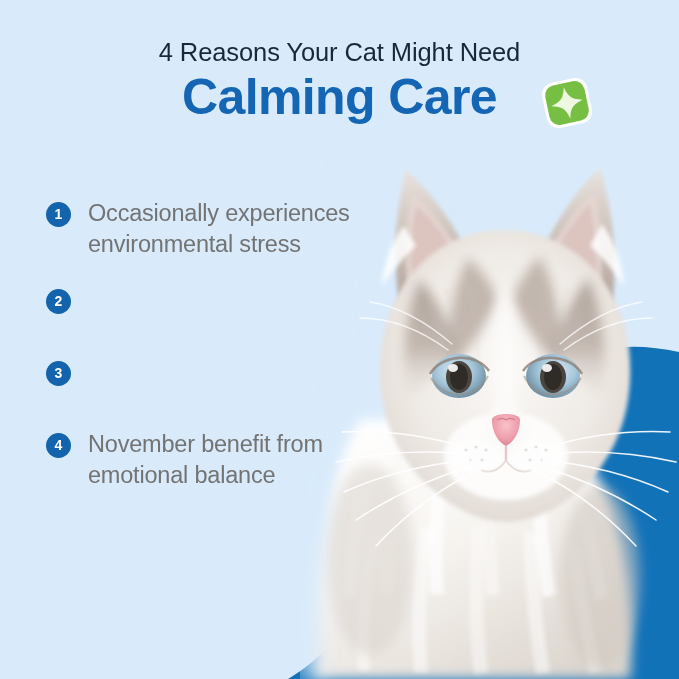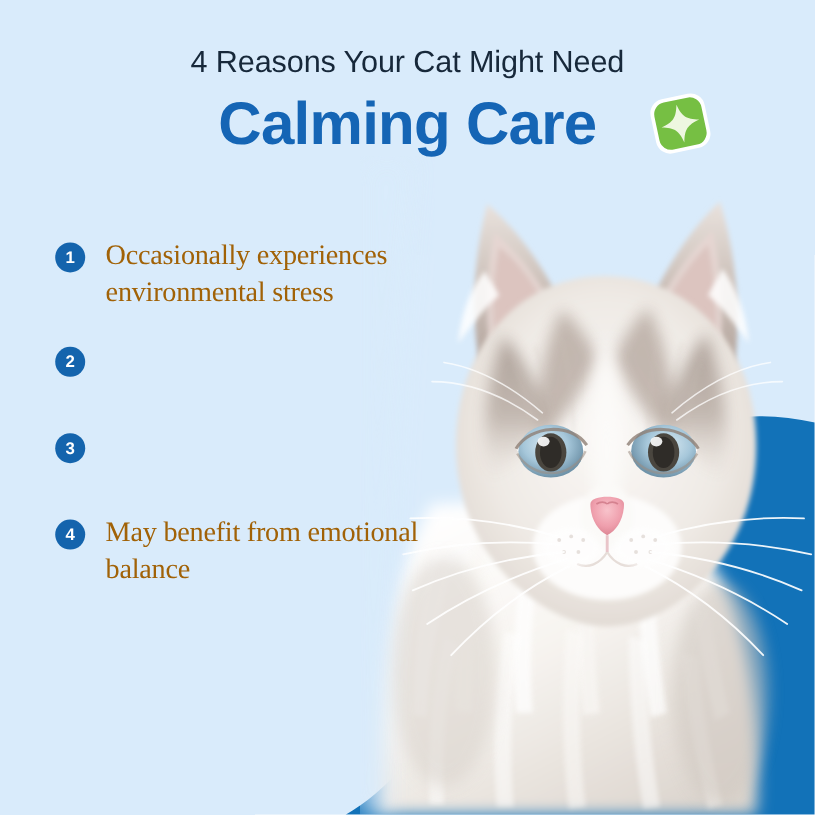--- a/index.html
+++ b/index.html
@@ -45,21 +45,20 @@
     letter-spacing: -0.1px;
     color: #17283a;
     line-height: 1.1;
     white-space: nowrap;
   }
   .title-row {
     position: relative;
     margin-top: 6px;
     height: 62px;
     display: flex;
-    align-items: center;
     justify-content: center;
   }
   .title {
     margin: 0;
     font-size: 50px;
     font-weight: 700;
     letter-spacing: -0.6px;
     color: #1565b5;
     line-height: 1;
     white-space: nowrap;
@@ -102,24 +101,23 @@
     font-size: 14px;
     font-weight: 700;
     line-height: 25px;
     text-align: center;
     box-sizing: border-box;
   }
   .reason-text {
     display: block;
     font-size: 23.5px;
     font-weight: 400;
-    color: #a16207;
+    color: #737373;
     line-height: 1.3;
     letter-spacing: -0.2px;
-    font-family: Liberation Serif, serif;
   }
 
   
   .cat-photo {
     position: absolute;
     left: 300px;
     top: 130px;
     width: 379px;
     height: 549px;
     z-index: 4;
@@ -387,17 +385,17 @@
       <span class="reason-text">Occasionally experiences environmental stress</span>
     </li>
     <li class="reason">
       <span class="reason-badge">2</span>
     </li>
     <li class="reason">
       <span class="reason-badge">3</span>
     </li>
     <li class="reason">
       <span class="reason-badge">4</span>
-      <span class="reason-text">May benefit from emotional balance</span>
+      <span class="reason-text">November benefit from emotional balance</span>
     </li>
   </ul>
 
 </div>
 
 </body></html>

